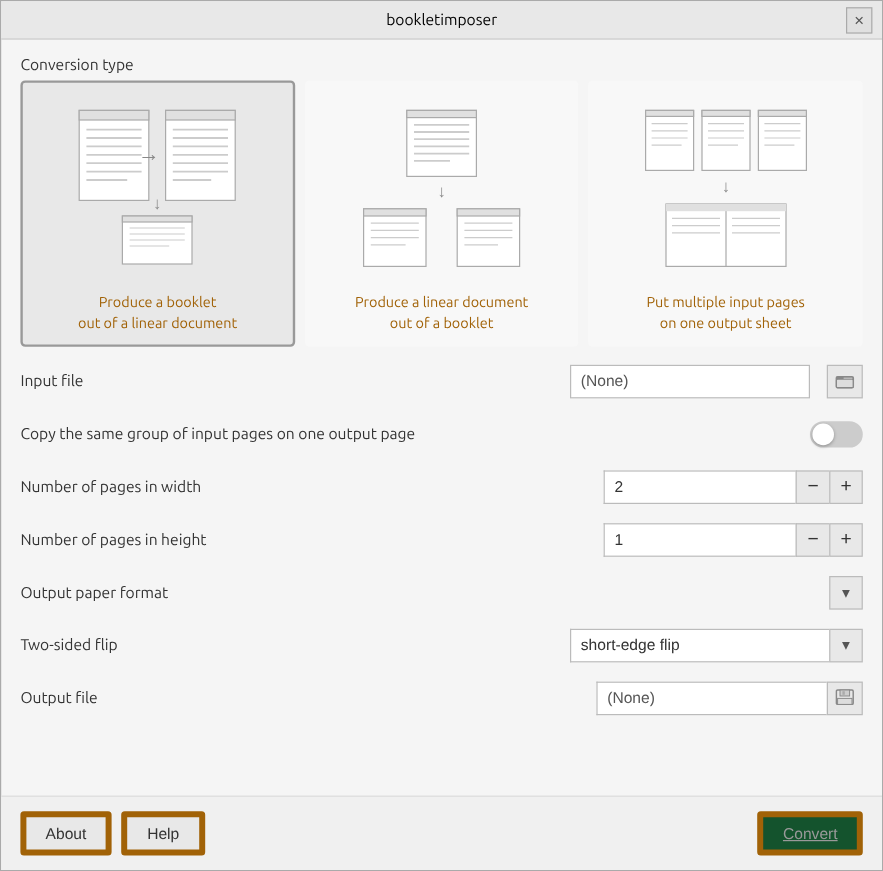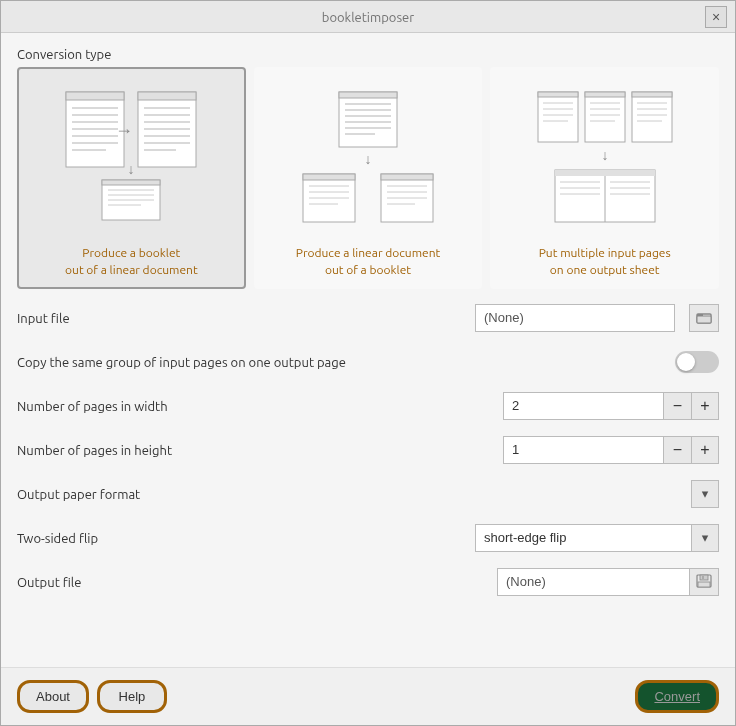--- a/index.html
+++ b/index.html
@@ -28,21 +28,21 @@
       height: 32px;
       display: flex;
       align-items: center;
       justify-content: space-between;
       padding: 0 8px;
     }
     .titlebar-title {
       flex: 1;
       text-align: center;
       font-size: 13px;
-      color: #737373;
+      color: #000000;
       font-weight: normal;
     }
     .close-btn {
       width: 22px;
       height: 22px;
       border: 1px solid #aaa;
       background: #e0e0e0;
       cursor: pointer;
       display: flex;
       align-items: center;
@@ -236,26 +236,26 @@
       align-items: center;
       border-top: 1px solid #ddd;
       background: #f0f0f0;
     }
     .footer-left {
       display: flex;
       gap: 8px;
     }
     .footer-btn {
       padding: 6px 16px;
-      border: 3px solid #a16207;
-      background: #e8e8e8;
-      cursor: pointer;
-      font-size: 13px;
-      color: #333;
-      border-radius: 13px;
+      border: 5px solid #a16207;
+      background: #e8e8e8;
+      cursor: pointer;
+      font-size: 13px;
+      color: #333;
+      border-radius: 3px;
       min-width: 70px;
     }
     .footer-btn.primary {
       background: #14532d;
       color: #999;
       cursor: default;
       text-decoration: underline;
     }
   </style>
 </head>

